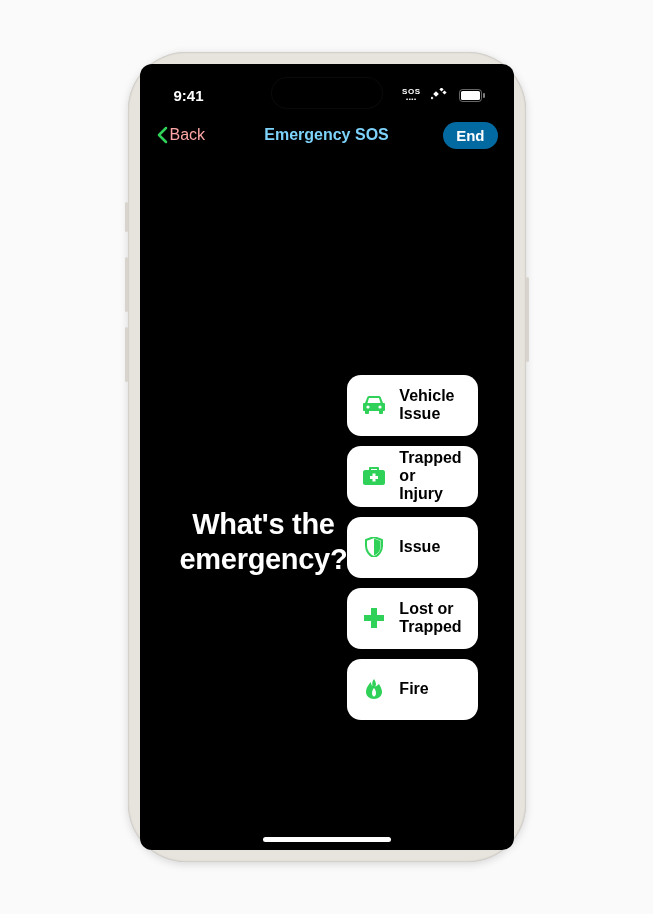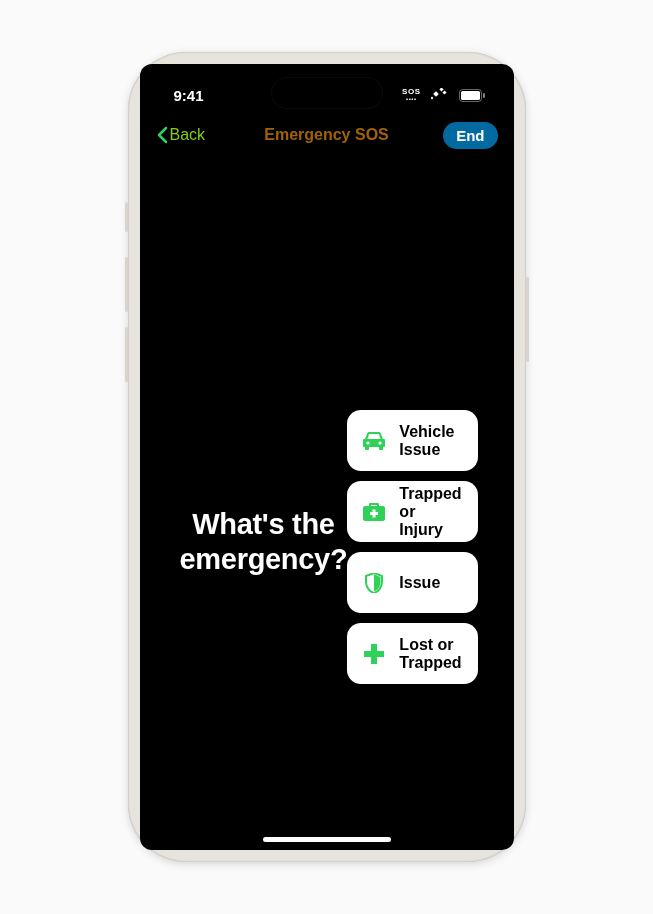--- a/index.html
+++ b/index.html
@@ -76,29 +76,29 @@
     height: 42px;
     display: flex;
     align-items: center;
     justify-content: space-between;
     padding: 0 16px;
     position: relative;
   }
   .back-btn {
     display: flex;
     align-items: center;
-    color: #84cc16;
+    color: #fca5a5;
     font-size: 16px;
     gap: 2px;
   }
   .nav-title {
     position: absolute;
     left: 50%;
     transform: translateX(-50%);
-    color: #a16207;
+    color: #7dd3fc;
     font-size: 16px;
     font-weight: 600;
   }
   .end-btn {
     background: #0369a1;
     color: #fff;
     font-size: 15px;
     font-weight: 600;
     padding: 5px 13px;
     border-radius: 14px;
@@ -250,19 +250,28 @@
 
         <div class="option">
           <span class="option-icon">
             <svg width="20" height="20" viewBox="0 0 20 20" fill="#30d158">
               <path d="M7 0 L13 0 L13 7 L20 7 L20 13 L13 13 L13 20 L7 20 L7 13 L0 13 L0 7 L7 7 Z"></path>
             </svg>
           </span>
           <span class="option-label">Lost or Trapped</span>
         </div>
 
+        <div class="option">
+          <span class="option-icon">
+            <svg width="16" height="20" viewBox="0 0 16 20" fill="#30d158">
+              <path d="M8 0 C8 0 10 3 10 5 C10 6 9.5 7 9 7.5 C11 7 13 5 13 5 C15 8 16 11 16 13 C16 17 12.5 20 8 20 C3.5 20 0 17 0 13 C0 9 3 5 5 3 C5 3 5 6 6.5 7 C6 5 6 2 8 0 Z"></path>
+              <path d="M8 9 C9 10 10 12 10 14 C10 16 9 17.5 8 17.5 C7 17.5 6 16 6 14 C6 12 7 10 8 9 Z" fill="#fff"></path>
+            </svg>
+          </span>
+          <span class="option-label">Fire</span>
+        </div>
 
       </div>
     </div>
 
     <div class="home-indicator"></div>
   </div>
 </div>
 
 </body></html>

